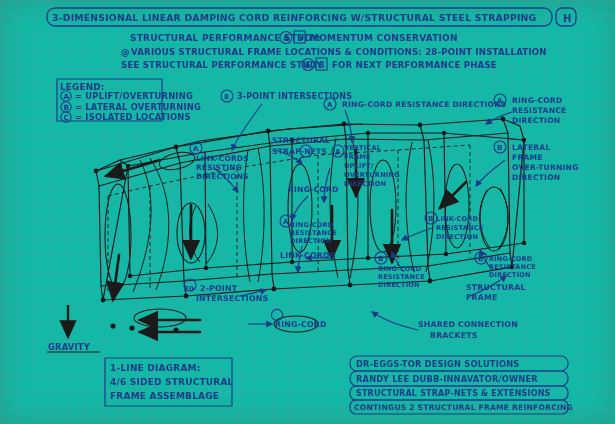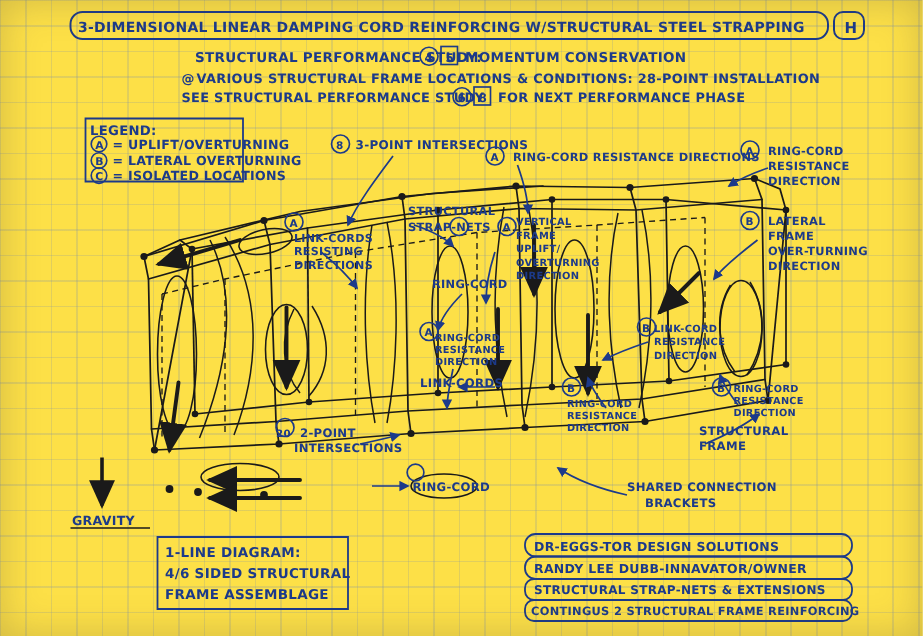--- a/index.html
+++ b/index.html
@@ -3,21 +3,21 @@
 <meta charset="utf-8">
 <style>
   html,body{margin:0;padding:0;}
   body{
     width:615px;height:424px;overflow:hidden;
     background:#e9e7e0;
     font-family:"Liberation Sans", sans-serif;
   }
   #page{
     position:relative;width:615px;height:424px;
-    background:#fde047;
+    background:#14b8a6;
     overflow:hidden;
   }
   
   #grid{
     position:absolute;inset:0;
     background-image:
       repeating-linear-gradient(to right, rgba(120,140,170,0.22) 0 1px, transparent 1px 17px),
       repeating-linear-gradient(to bottom, rgba(120,140,170,0.22) 0 1px, transparent 1px 17px);
     pointer-events:none;
   }

